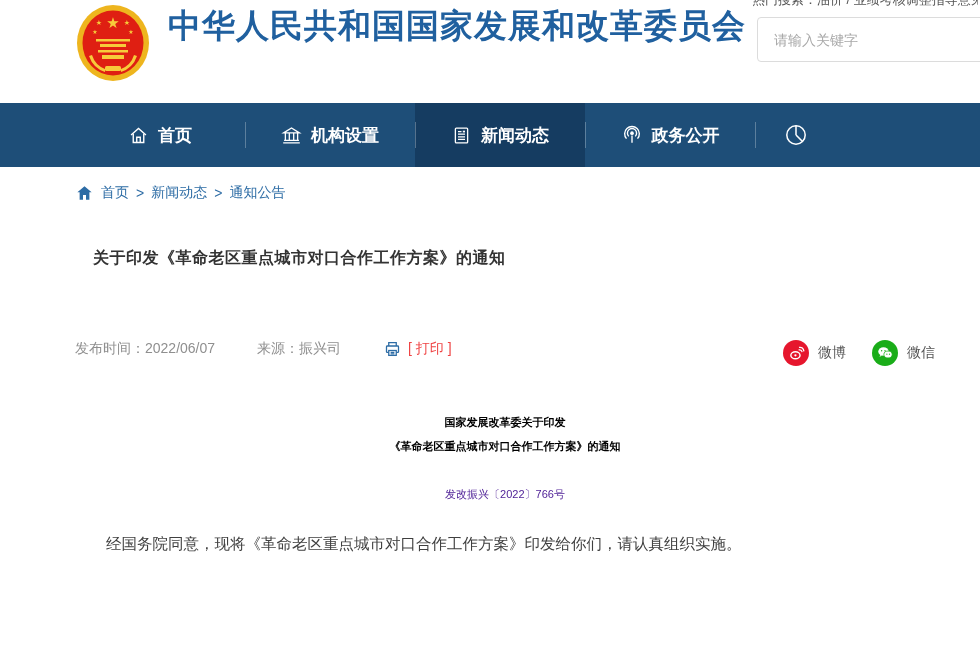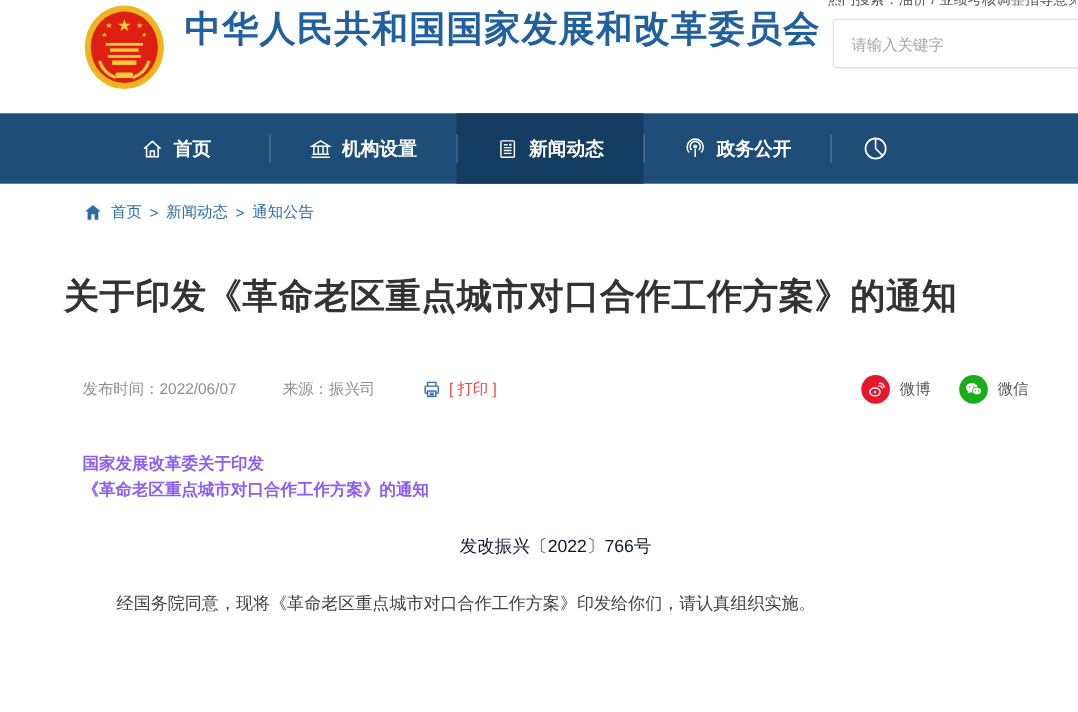--- a/index.html
+++ b/index.html
@@ -33,33 +33,33 @@
   .nav-item.partial { justify-content:flex-start; padding-left:28px; }
 
   
   .breadcrumb { position:absolute; left:75px; top:184px; display:flex; align-items:center; gap:7px;
     font-size:14px; color:#2d6ca5; }
   .breadcrumb .sep { color:#2d6ca5; }
   .breadcrumb .last { font-weight:normal; }
   .crumb { cursor:pointer; }
 
   
-  .page-title { position:absolute; left:58px; top:248px; width:860px;
-    font-size:32px; font-weight:bold; color:#333; letter-spacing:0.5px; }
+  .page-title { position:absolute; left:93px; top:248px; width:860px;
+    font-size:16px; font-weight:bold; color:#333; letter-spacing:0.5px; }
   .meta-row { position:absolute; left:75px; top:340px; width:860px; height:28px;
-    display:flex; align-items:center; font-size:14px; color:#8f8f8f; }
+    display:flex; align-items:flex-start; font-size:14px; color:#8f8f8f; }
   .meta-item { margin-right:42px; }
   .print-link { display:flex; align-items:center; gap:6px; color:#ef4444; cursor:pointer; }
   .share { margin-left:auto; display:flex; align-items:center; gap:26px; }
   .share-item { display:flex; align-items:center; gap:9px; color:#555; cursor:pointer; }
   .badge { width:26px; height:26px; border-radius:50%; display:flex; align-items:center; justify-content:center; }
 
   .doc { position:absolute; left:75px; top:410px; width:860px; color:#333; }
-  .doc-title { text-align:left; font-size:15px; font-weight:bold; line-height:24px; color:#8b5cf6; }
-  .doc-number { text-align:center; font-size:16px; color:#0f172a; margin-top:29px; }
+  .doc-title { text-align:center; font-size:11px; font-weight:bold; line-height:24px; color:#000000; }
+  .doc-number { text-align:center; font-size:11px; color:#4c1d95; margin-top:29px; }
   .doc-body { margin-top:27px; font-size:15.5px; color:#404040; line-height:29.5px; text-align:justify; }
   .doc-body p.indent { text-indent:2em; }
 </style>
 </head>
 <body>
 
 <div class="page">
 
   <div class="header">
 

